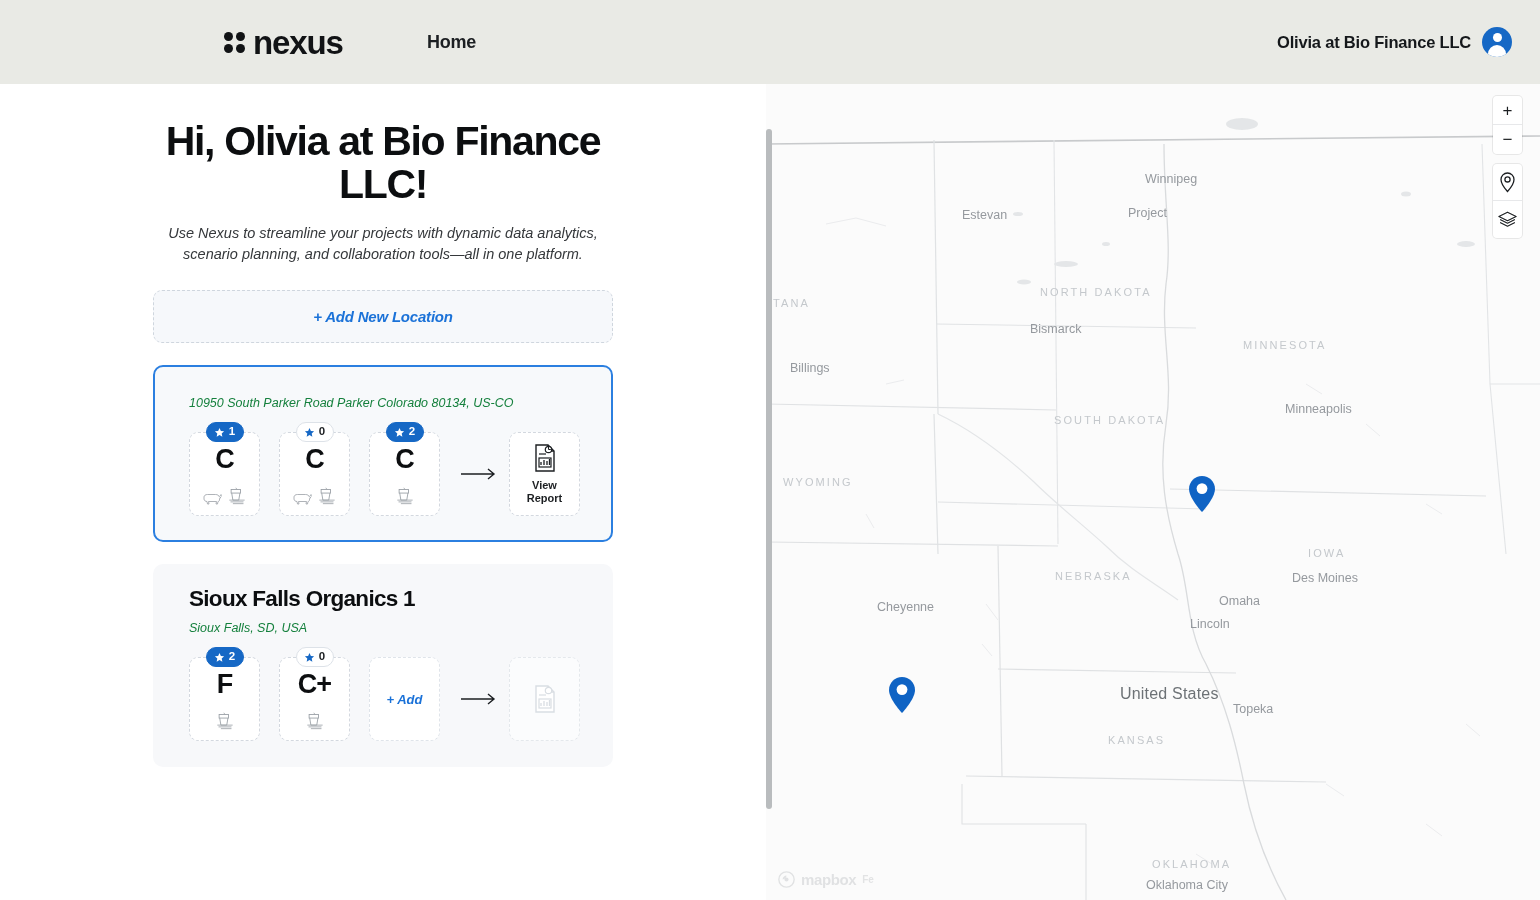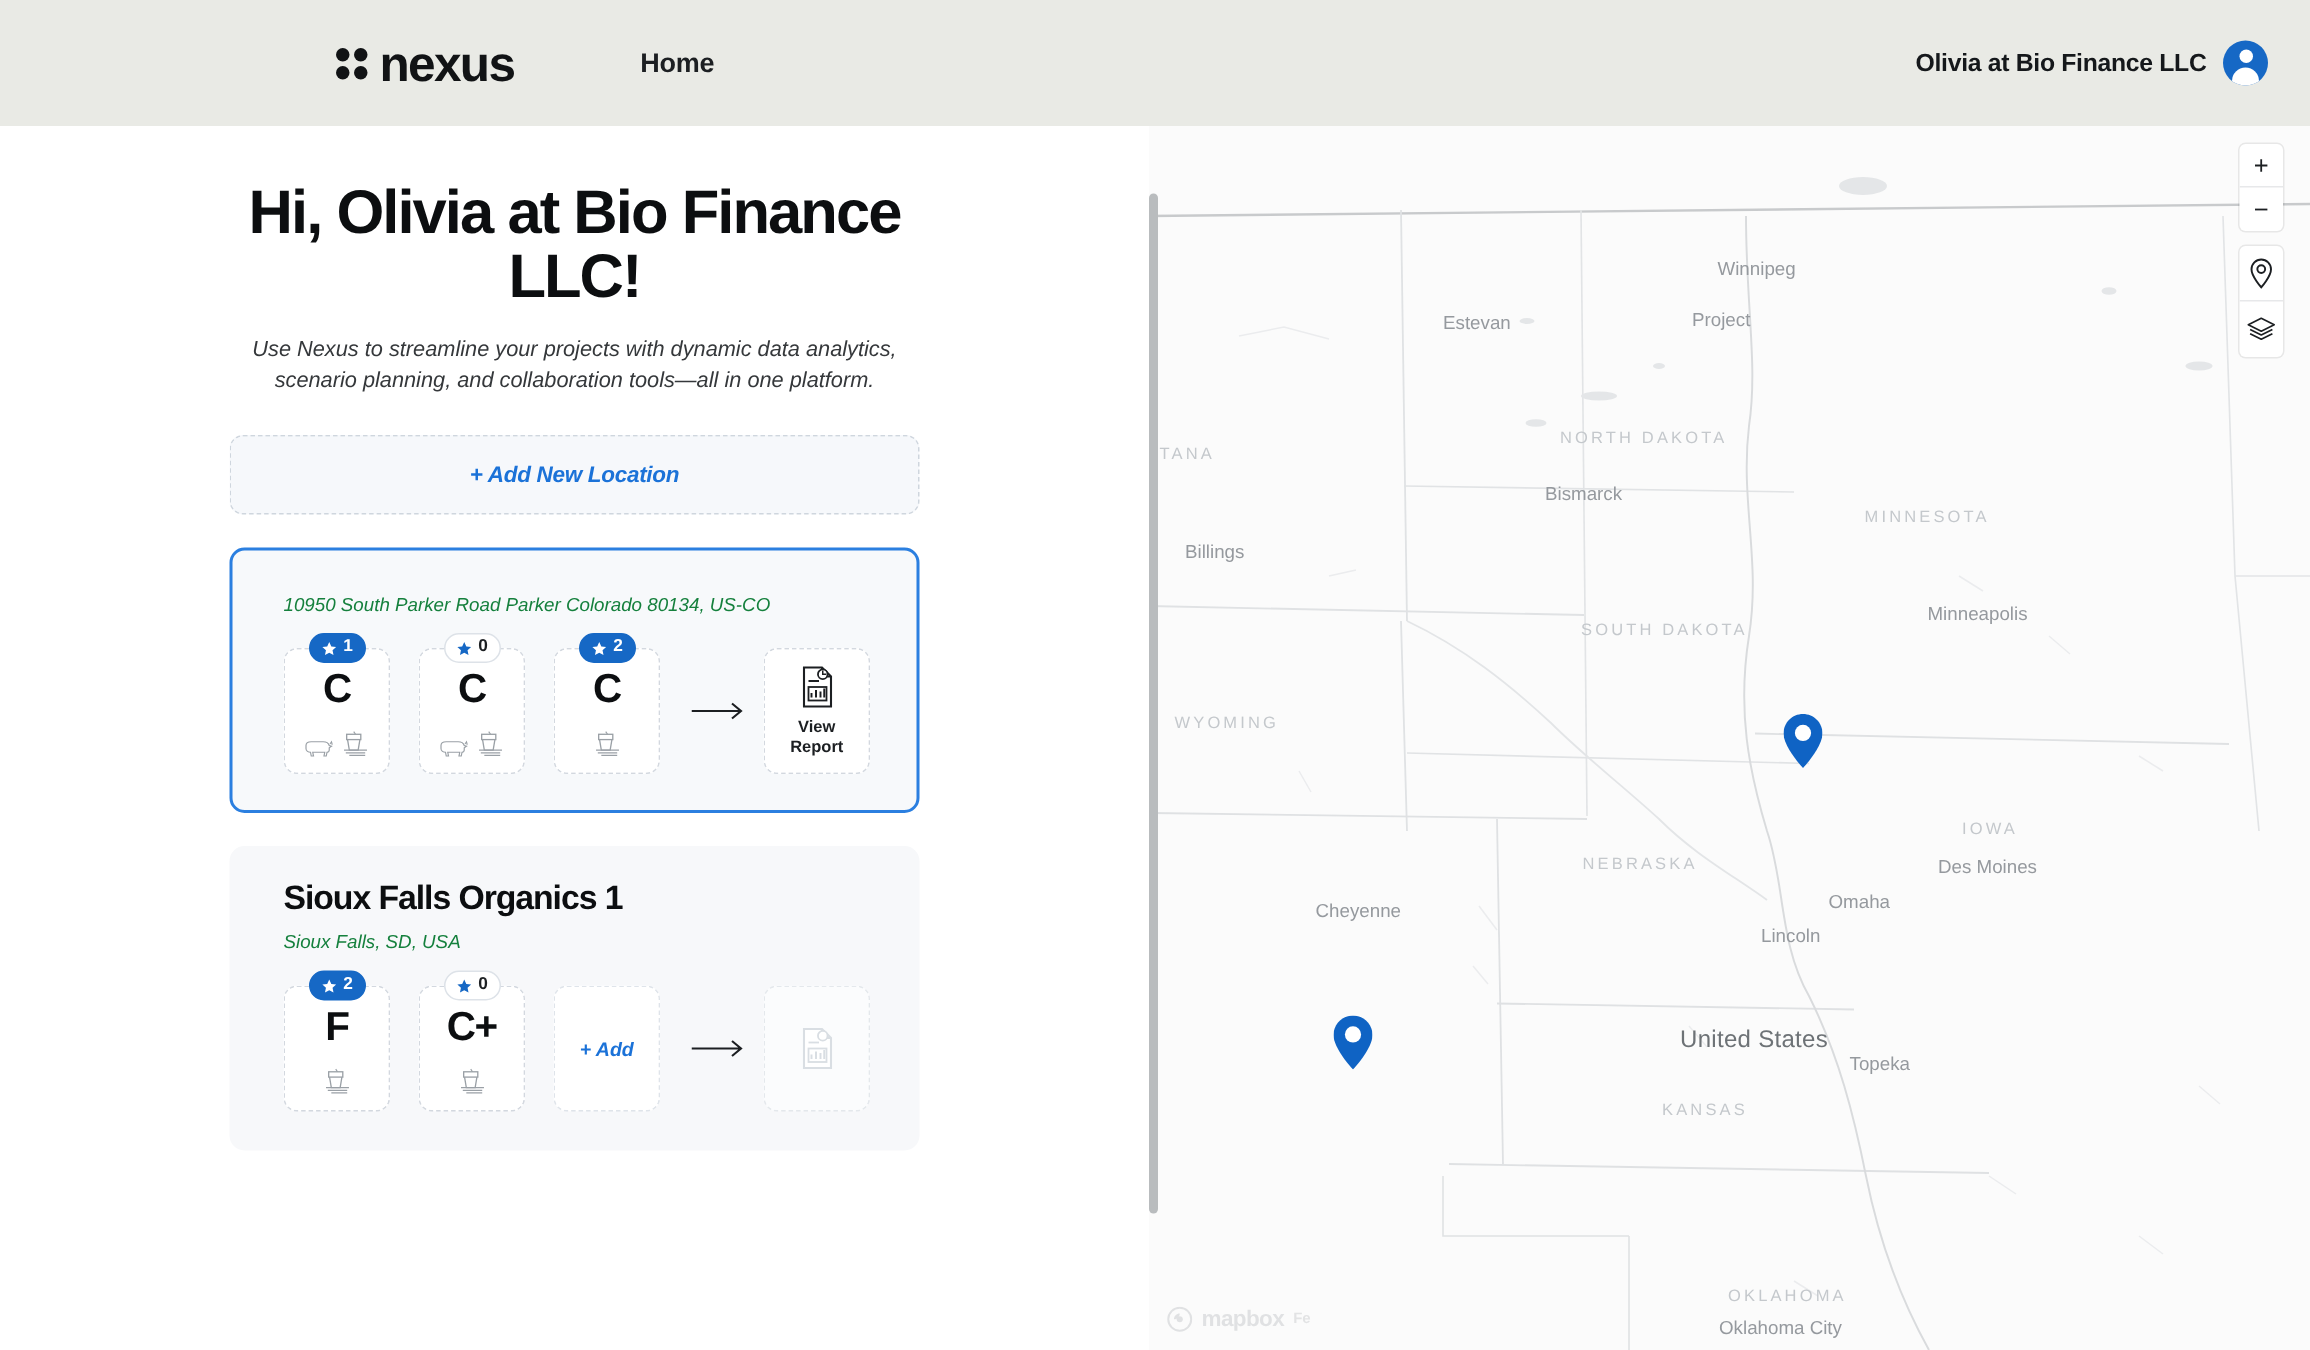--- a/index.html
+++ b/index.html
@@ -592,21 +592,21 @@
     <span class="map-label city" style="left:519px; top:318px;">Minneapolis</span>
     <span class="map-label state" style="left:7px;   top:213px;">TANA</span>
     <span class="map-label city" style="left:7px;   top:277px;padding-left:17px;">Billings</span>
     <span class="map-label state" style="left:288px; top:328px; width:90px; text-align:center; line-height:1.55;">SOUTH DAKOTA</span>
     <span class="map-label state" style="left:17px;  top:392px;">WYOMING</span>
     <span class="map-label state" style="left:289px; top:486px;">NEBRASKA</span>
     <span class="map-label state" style="left:542px; top:463px;">IOWA</span>
     <span class="map-label city" style="left:526px; top:487px;">Des Moines</span>
     <span class="map-label city" style="left:111px; top:516px;">Cheyenne</span>
     <span class="map-label city" style="left:453px; top:510px;">Omaha</span>
-    <span class="map-label city" style="left:408px; top:533px;">Lincoln</span>
+    <span class="map-label city" style="left:424px; top:533px;">Lincoln</span>
     <span class="map-label country" style="left:354px; top:601px;">United States</span>
     <span class="map-label city" style="left:467px; top:618px;">Topeka</span>
     <span class="map-label state" style="left:342px; top:650px;">KANSAS</span>
     <span class="map-label state" style="left:386px; top:774px;">OKLAHOMA</span>
     <span class="map-label city" style="left:380px; top:794px;">Oklahoma City</span>
 
     <span class="pin" style="left:423px; top:392px;">
       <svg width="26" height="36" viewBox="0 0 26 36">
         <path d="M13 0C5.8 0 0 5.8 0 13c0 9.2 13 23 13 23s13-13.8 13-23C26 5.8 20.2 0 13 0z" fill="#0f63c4"></path>
         <circle cx="13" cy="12.6" r="5.4" fill="#ffffff"></circle>

